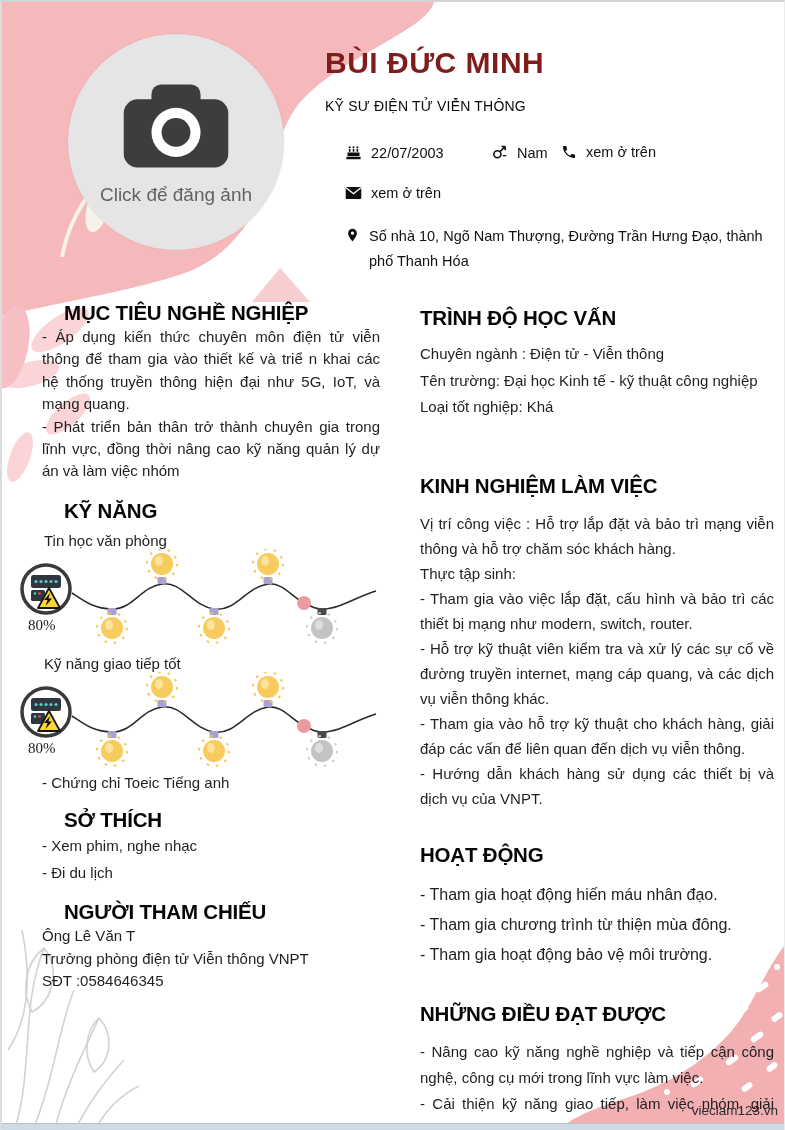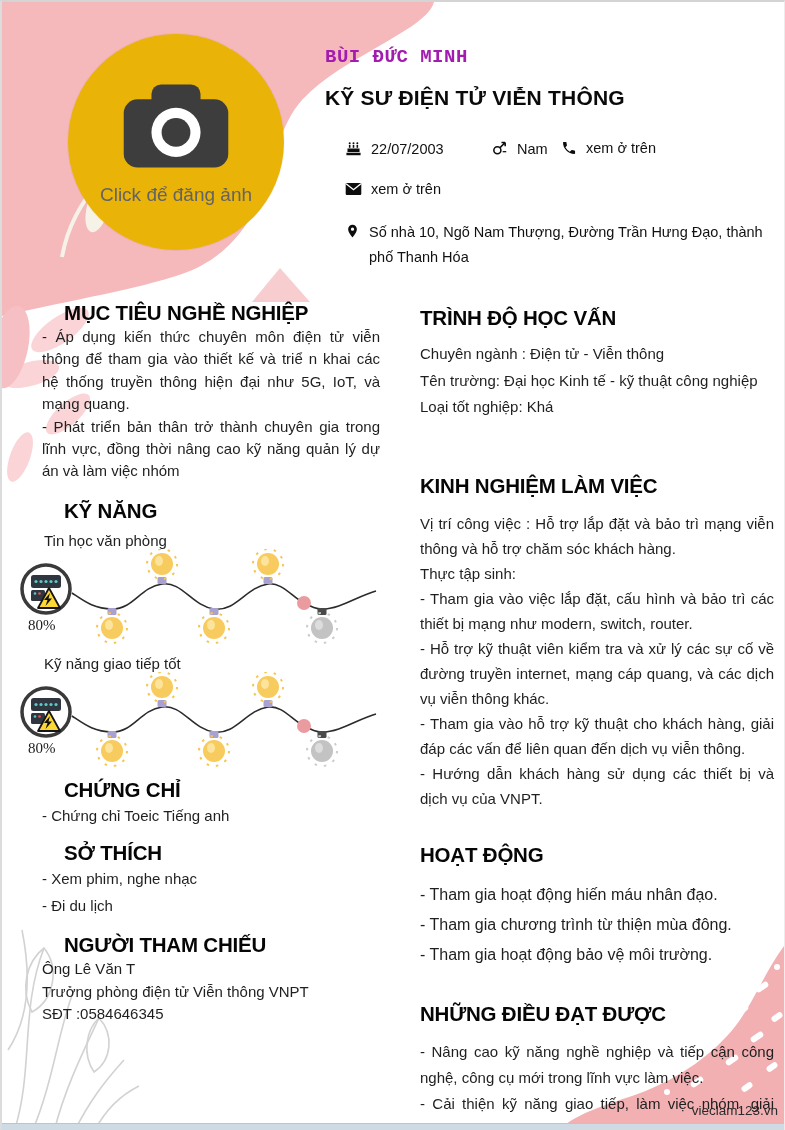--- a/index.html
+++ b/index.html
@@ -7,29 +7,29 @@
   body { font-family: "Liberation Sans", sans-serif; }
   .page {
     position: relative; width: 785px; height: 1130px;
     background: #ffffff; overflow: hidden; margin: 0 auto;
     border-top: 2px solid #d4d4d4; border-left: 2px solid #dcdcdc; border-right: 1px solid #ececec;
   }
   .deco { position: absolute; z-index: 0; pointer-events: none; }
   
   .photo-circle {
     position: absolute; left: 66px; top: 32px; width: 216px; height: 216px;
-    border-radius: 50%; background: #eab308; z-index: 2;
+    border-radius: 50%; background: #e5e5e5; z-index: 2;
     display: flex; flex-direction: column; align-items: center; justify-content: center;
     cursor: pointer; box-shadow: 0 0 0 1px rgba(0,0,0,0.03);
   }
   .photo-label { color: #636363; font-size: 19px; margin-top: 10px; }
   
   .header { position: absolute; left: 323px; top: 44px; width: 440px; z-index: 3; }
-  .name { font-size: 19px; font-weight: 700; color: #a21caf; letter-spacing: .5px; font-family: Liberation Mono, monospace; }
-  .job-title { font-size: 21px; font-weight: 700; color: #0a0a0a; margin-top: 18px; letter-spacing: .2px; }
+  .name { font-size: 30px; font-weight: 700; color: #7f1d1d; letter-spacing: .5px; }
+  .job-title { font-size: 14px; font-weight: 400; color: #0a0a0a; margin-top: 18px; letter-spacing: .2px; }
   .contacts { position: relative; margin-top: 30px; }
   .c-item { position: absolute; display: flex; align-items: center; gap: 9px; white-space: nowrap; }
   .c-item svg { flex: 0 0 auto; }
   .c-text { font-size: 14.5px; color: #111; }
   .c-addr { width: 420px; white-space: normal; line-height: 21px; align-items: flex-start; }
   
   .sec { font-size: 20.5px; font-weight: 700; color: #060606; letter-spacing: -0.2px; line-height: 27px; }
   .sec.left-h { padding-left: 22px; text-align: left; }
   .sec.center-h { }
   .left-col { position: absolute; left: 40px; top: 297px; width: 338px; z-index: 3; color: #1f1f1f; }
@@ -275,21 +275,20 @@
         <g>
           <rect x="301.5" y="59" width="9" height="7" rx="1.5" fill="#4a4a4a"></rect>
           <circle cx="306" cy="79" r="11" fill="#c3c3c3"></circle>
             <ellipse cx="303" cy="76" rx="4" ry="5" fill="#dddddd"></ellipse>
           <circle cx="306" cy="79" r="15" fill="none" stroke="#cccccc" stroke-width="2" stroke-dasharray="2.5 7"></circle>
         </g>
       </svg>
       <span class="skill-percent">80%</span>
     </div>
 
-    <div class="sec left-h mt6">CHỨNG CHỈ</div>
     <div class="plain">- Chứng chỉ Toeic Tiếng anh</div>
 
     <div class="sec left-h mt10">SỞ THÍCH</div>
     <div class="plain">- Xem phim, nghe nhạc</div>
     <div class="plain">- Đi du lịch</div>
 
     <div class="sec left-h mt12">NGƯỜI THAM CHIẾU</div>
     <div class="tight">Ông Lê Văn T</div>
     <div class="tight">Trưởng phòng điện tử Viễn thông VNPT</div>
     <div class="tight">SĐT :0584646345</div>

